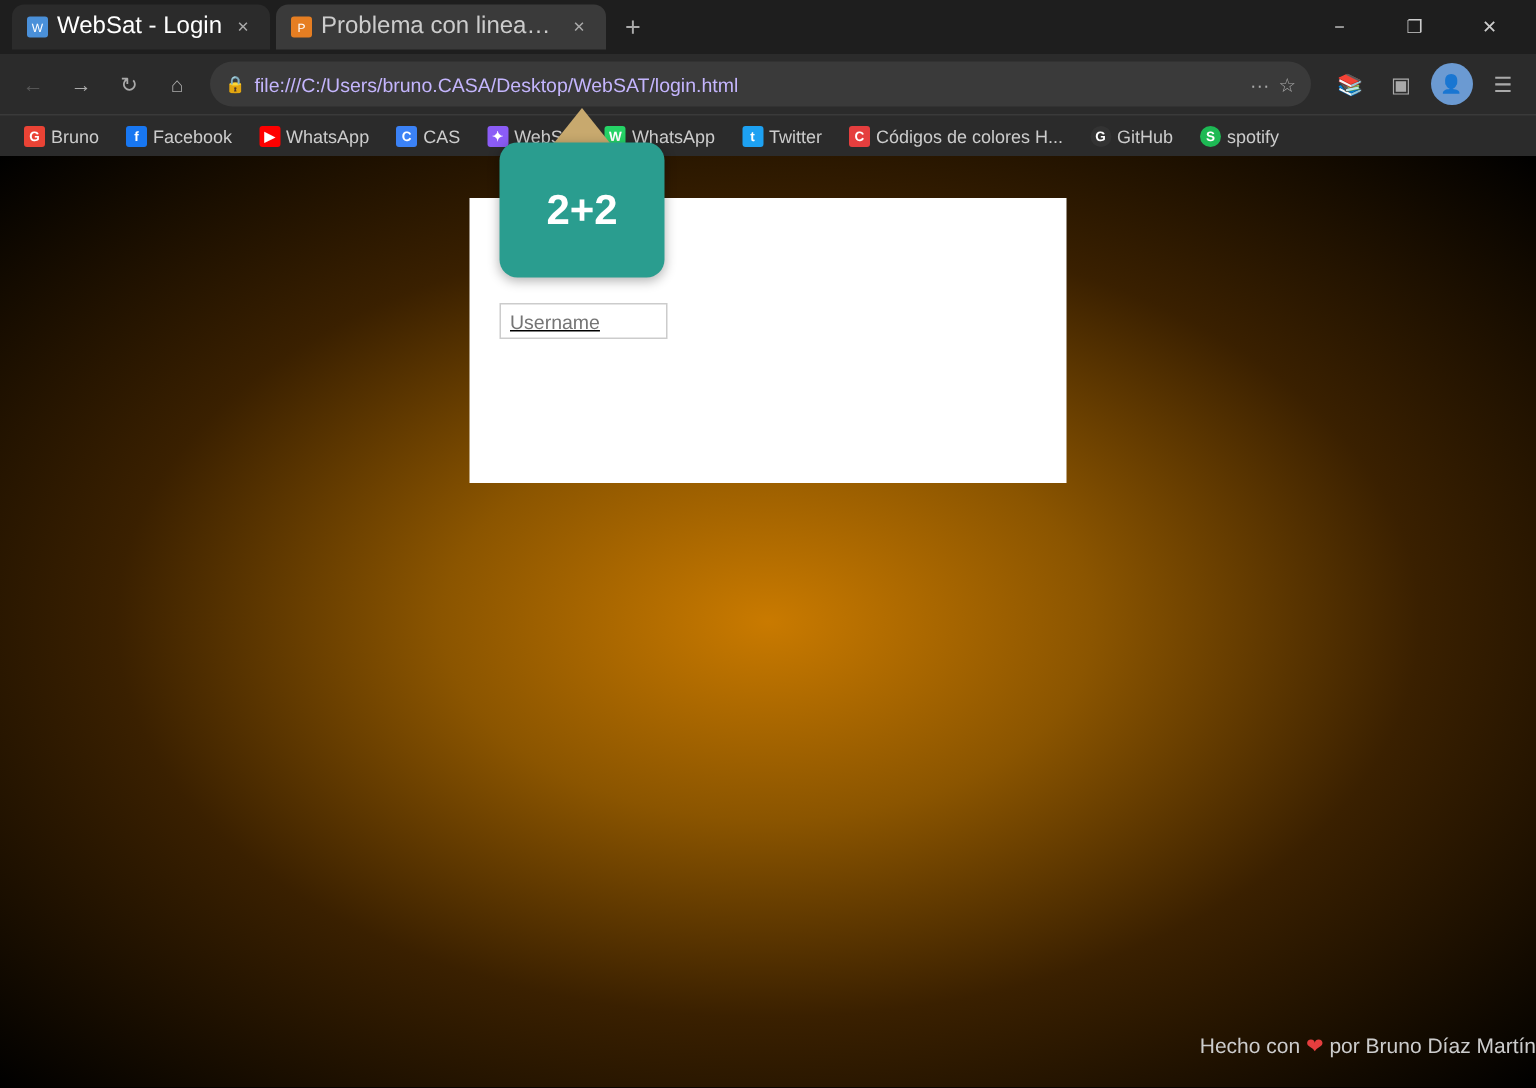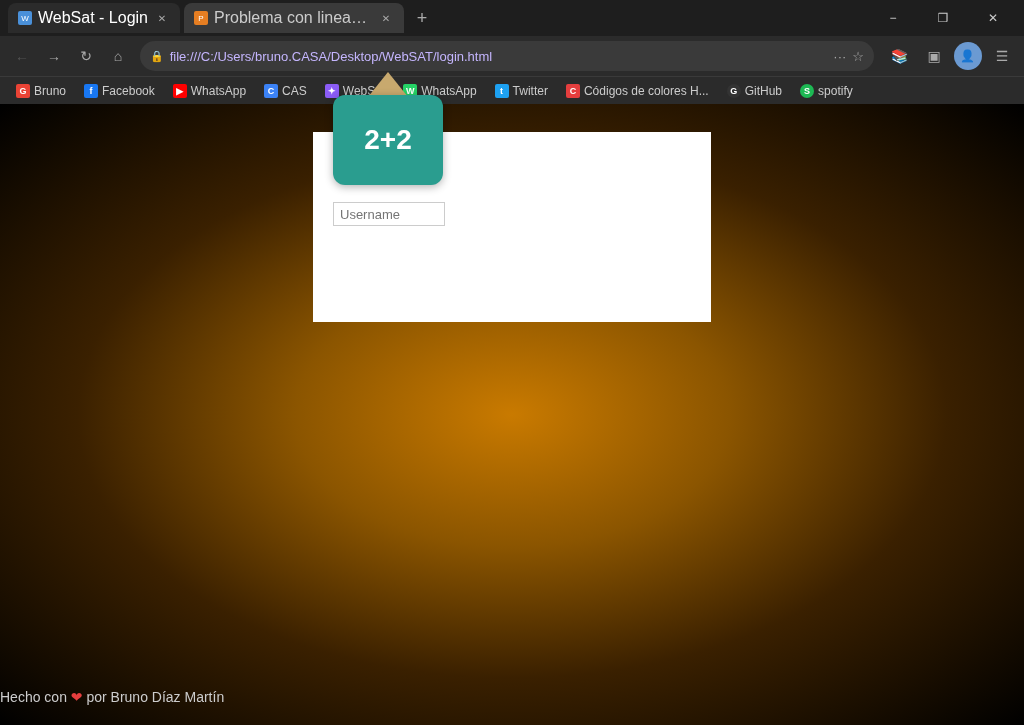--- a/index.html
+++ b/index.html
@@ -236,20 +236,21 @@
     .page-content {
       width: 100%;
       height: calc(725px - 36px - 40px - 28px);
       background: radial-gradient(ellipse at center, #c97a00 0%, #8b5500 30%, #3a2000 60%, #000000 100%);
       display: flex;
       flex-direction: column;
       align-items: center;
       justify-content: flex-start;
       padding-top: 28px;
       position: relative;
+      text-decoration: underline;
     }
 
     
     .login-card {
       background: white;
       width: 398px;
       min-height: 190px;
       position: relative;
       display: flex;
       flex-direction: column;
@@ -306,21 +307,21 @@
       font-size: 13px;
       color: #555;
       outline: none;
     }
 
     
     .page-footer {
       position: absolute;
       bottom: 20px;
       width: 100%;
-      text-align: left;
+      text-align: right;
       color: #ccc;
       font-size: 14px;
     }
 
     .heart {
       color: #e53e3e;
     }
   </style>
 </head>
 <body>

